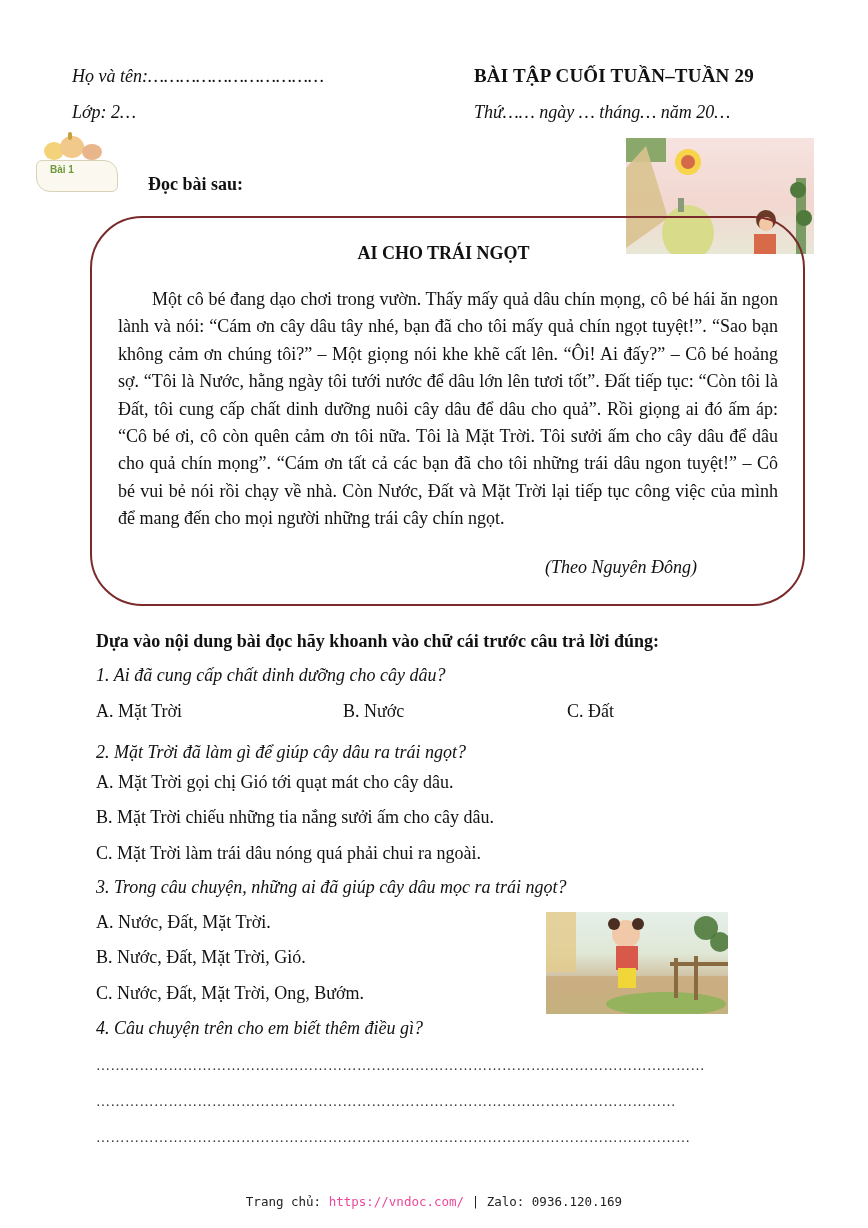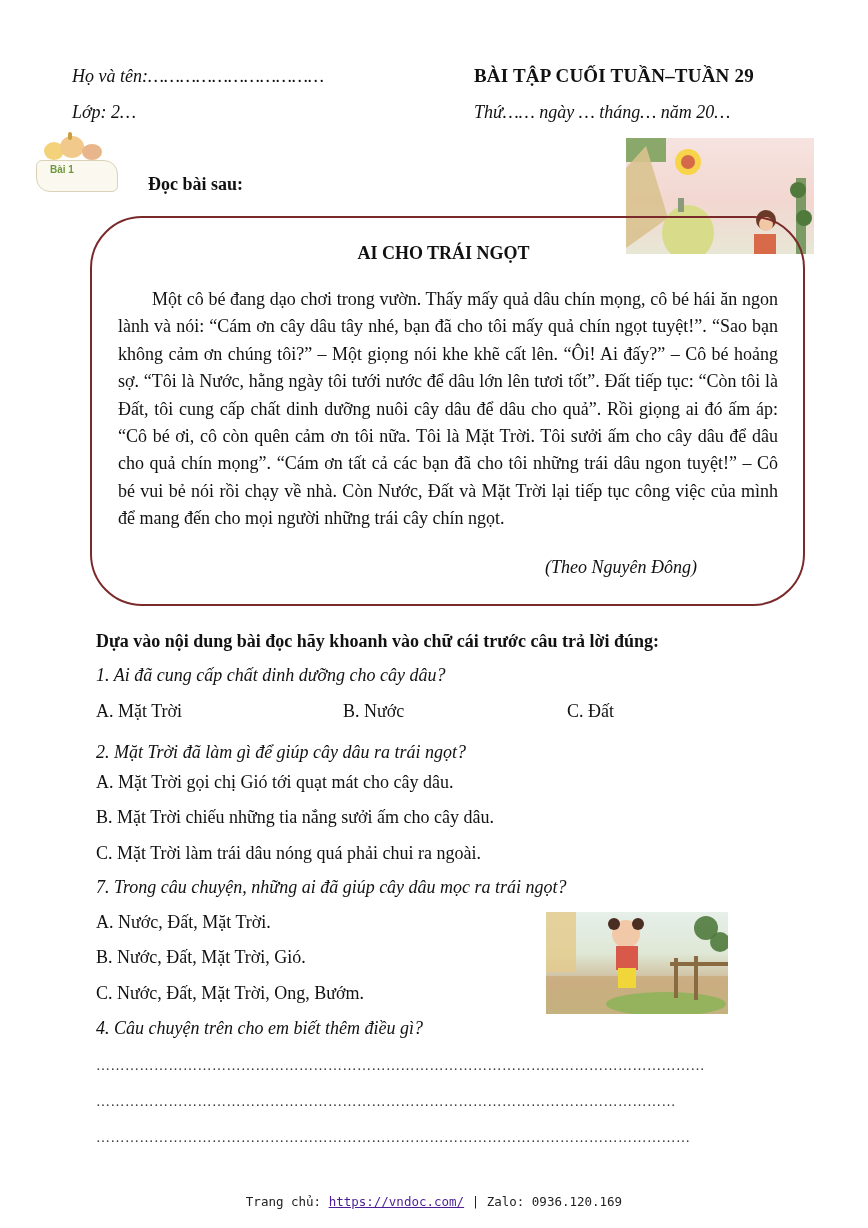--- a/index.html
+++ b/index.html
@@ -41,21 +41,21 @@
   .q-instr { left: 96px; top: 631px; font-size: 18px; font-weight: bold; }
   .line { position: absolute; left: 96px; font-size: 18px; }
 
   .pic2 { left: 546px; top: 912px; width: 182px; height: 102px; overflow: hidden;
           background: linear-gradient(180deg, #e6efe9 0%, #dfe8d6 40%, #cdb896 70%, #b9c98e 100%); }
 
   .dots { position: absolute; left: 96px; font-size: 14px; letter-spacing: 0.5px; color: #333; white-space: nowrap; overflow: hidden; }
 
   .footer { left: 0; width: 868px; top: 1194px; text-align: center;
             font-family: "DejaVu Sans Mono", "Liberation Mono", monospace; font-size: 12.5px; color: #222; }
-  .footer a { color: #4c1d95; text-decoration: underline; }
+  .footer a { color: #ec4899; }
 </style>
 </head>
 <body>
 
 <div class="abs header-left-1 it t18">Họ và tên:……………………………</div>
 <div class="abs header-left-2 it t18">Lớp:  2…</div>
 <div class="abs header-right-1">BÀI TẬP CUỐI TUẦN–TUẦN 29</div>
 <div class="abs header-right-2 it t18">Thứ…… ngày … tháng… năm 20…</div>
 
 <div class="abs badge">
@@ -97,21 +97,21 @@
 <div class="line it" style="top:665px;">1.  Ai đã cung cấp chất dinh dưỡng cho cây dâu?</div>
 <div class="line" style="top:701px;">A. Mặt Trời</div>
 <div class="line" style="top:701px;left:343px;">B. Nước</div>
 <div class="line" style="top:701px;left:567px;">C. Đất</div>
 
 <div class="line it" style="top:742px;">2.  Mặt Trời đã làm gì để giúp cây dâu ra trái ngọt?</div>
 <div class="line" style="top:772px;">A. Mặt Trời gọi chị Gió tới quạt mát cho cây dâu.</div>
 <div class="line" style="top:807px;">B. Mặt Trời chiếu những tia nắng sưởi ấm cho cây dâu.</div>
 <div class="line" style="top:843px;">C. Mặt Trời làm trái dâu nóng quá phải chui ra ngoài.</div>
 
-<div class="line it" style="top:877px;">7.  Trong câu chuyện, những ai đã giúp cây dâu mọc ra trái ngọt?</div>
+<div class="line it" style="top:877px;">3.  Trong câu chuyện, những ai đã giúp cây dâu mọc ra trái ngọt?</div>
 <div class="line" style="top:912px;">A. Nước, Đất, Mặt Trời.</div>
 <div class="line" style="top:947px;">B. Nước, Đất, Mặt Trời, Gió.</div>
 <div class="line" style="top:983px;">C. Nước, Đất, Mặt Trời, Ong, Bướm.</div>
 
 <div class="line it" style="top:1018px;font-style:italic;">4.  Câu chuyện trên cho em biết thêm điều gì?</div>
 
 <div class="abs pic2">
   <svg width="182" height="102" viewBox="0 0 182 102">
     <rect x="0" y="0" width="30" height="60" fill="#e3c98a" opacity="0.8"></rect>
     <rect x="0" y="64" width="182" height="38" fill="#c9a878" opacity="0.7"></rect>

